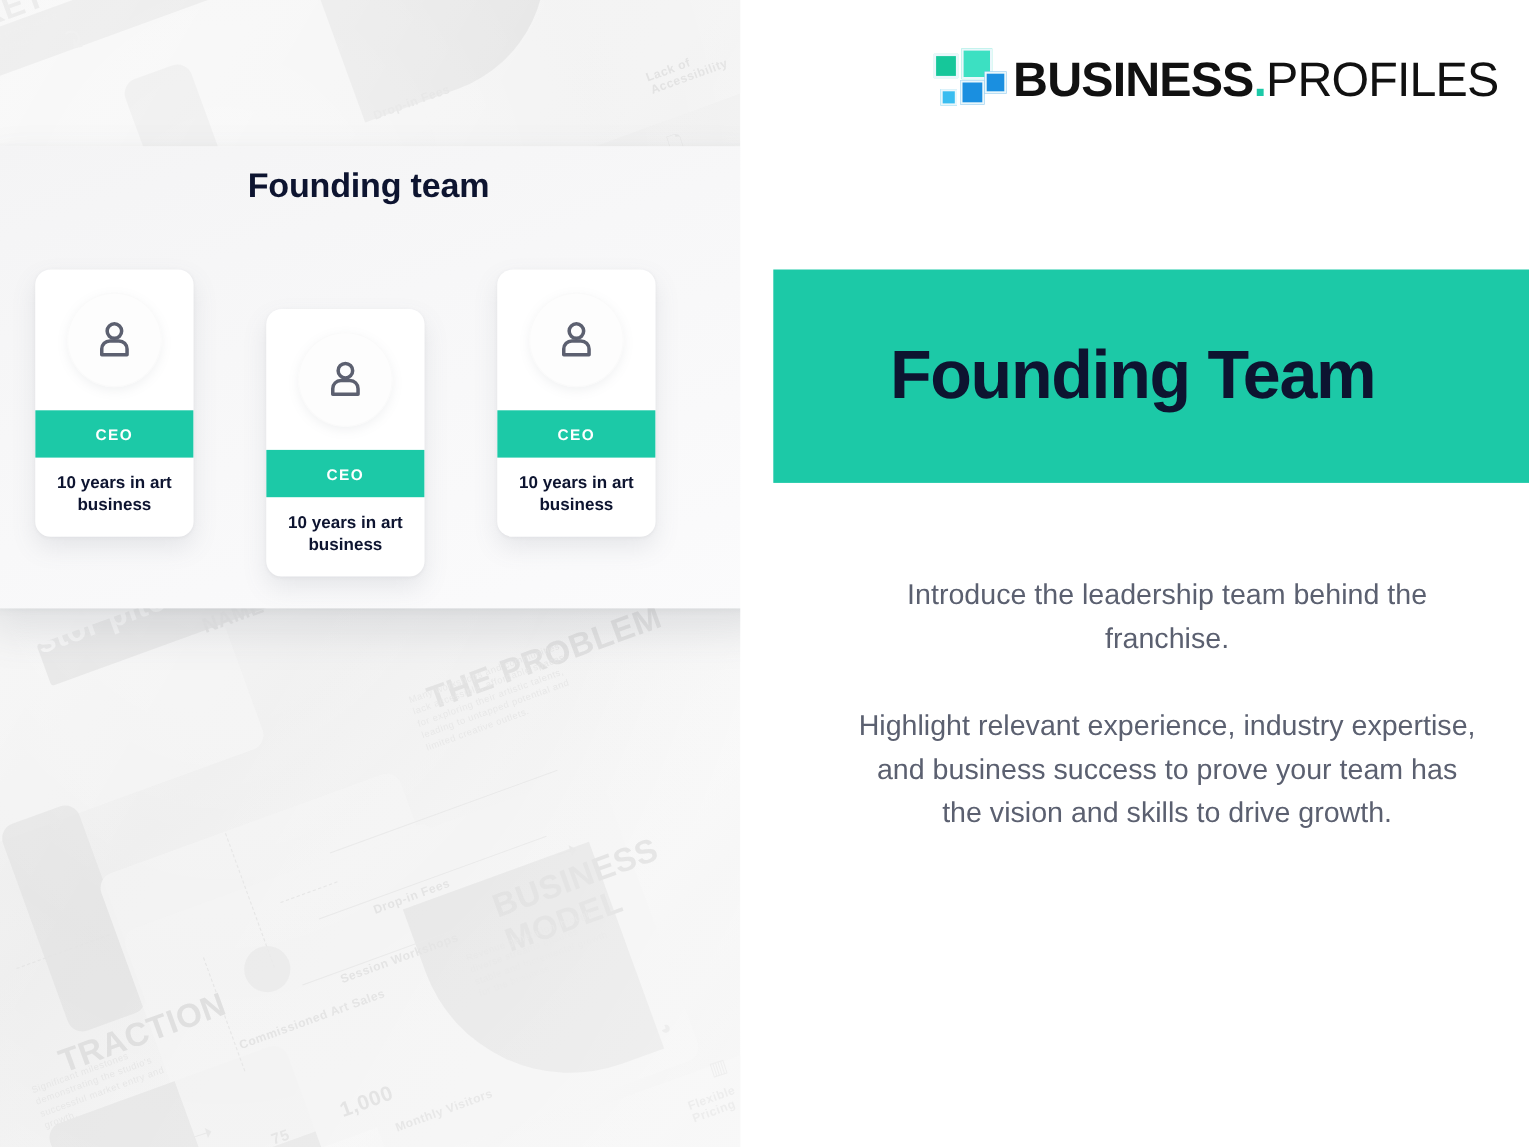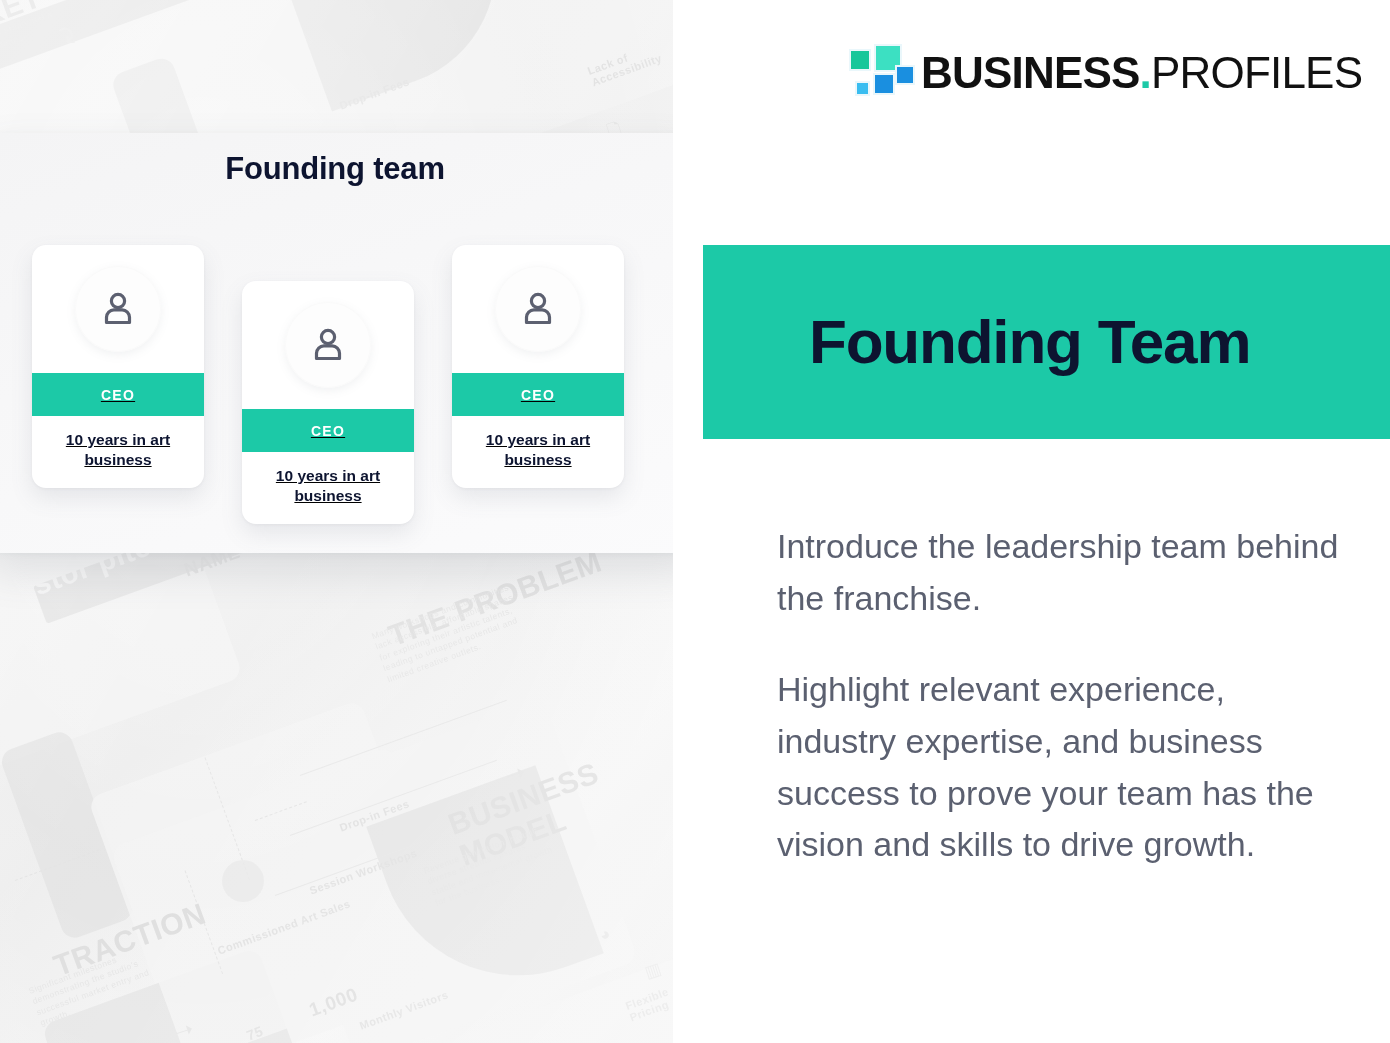--- a/index.html
+++ b/index.html
@@ -117,26 +117,25 @@
     text-align: center;
     font-size: 31px;
     font-weight: 800;
     letter-spacing: -0.2px;
     color: #0d1430;
     padding-right: 26px;
   }
 
   .member-card {
     position: absolute;
-    width: 172px;
+    width: 144px;
     background: #ffffff;
     border-radius: 14px;
     box-shadow: 0 10px 22px rgba(100,105,120,.13), 0 1px 3px rgba(100,105,120,.07);
     overflow: hidden;
-    text-decoration: underline;
   }
   .member-card .avatar-zone {
     height: 128px;
     display: flex;
     align-items: center;
     justify-content: center;
   }
   .avatar-circle {
     width: 86px; height: 86px;
     border-radius: 50%;
@@ -226,23 +225,24 @@
     color: #0d1430;
     line-height: 1;
   }
 
   .body-copy {
     position: absolute;
     left: 104px;
     top: 521px;
     width: 568px;
     color: #5b6070;
-    font-size: 34px;
+    font-size: 26px;
     line-height: 1.52;
     font-weight: 400;
+    text-align: center;
   }
   .body-copy p + p { margin-top: 40px; }
 </style>
 </head>
 <body>
 
 <div id="stage">
 
   <div class="left-panel">
 

